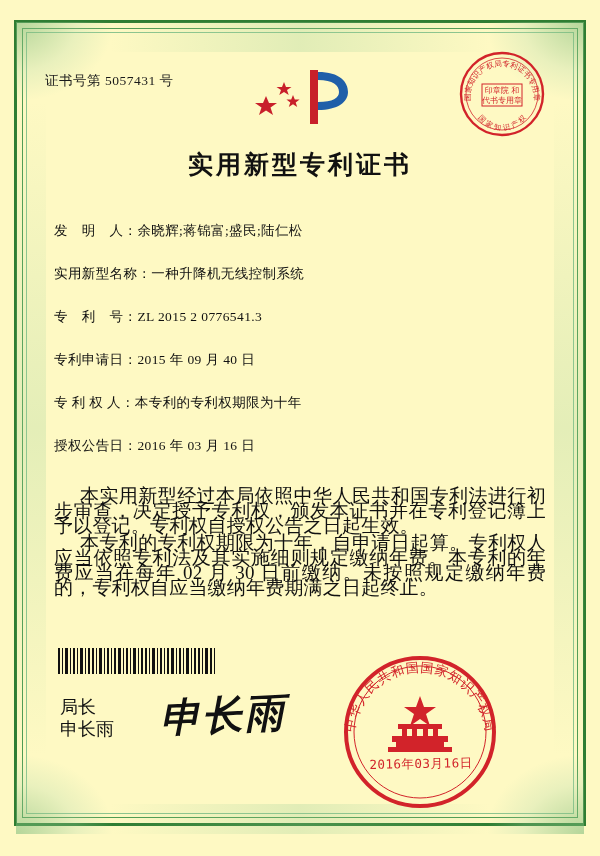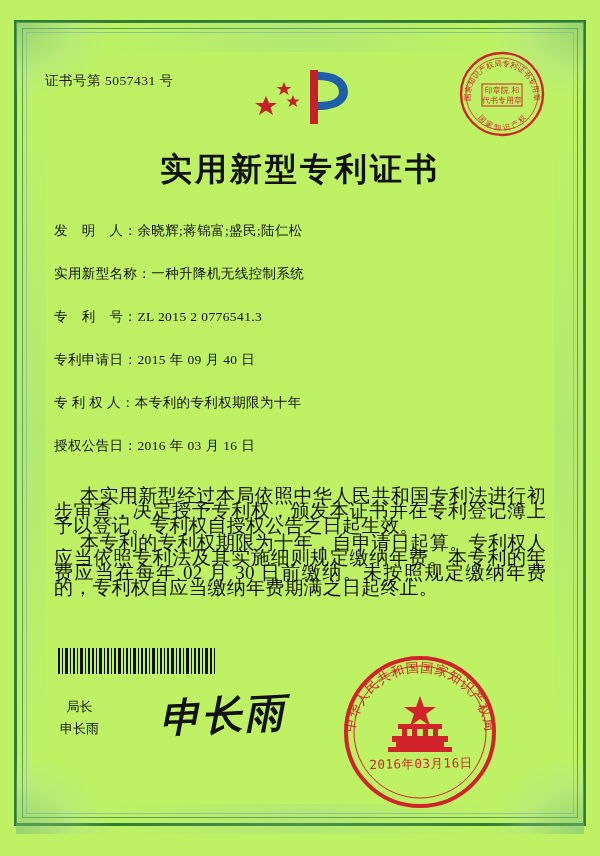--- a/index.html
+++ b/index.html
@@ -10,21 +10,21 @@
   body {
     width: 600px;
     height: 856px;
     font-family: "Liberation Serif", serif;
     overflow: hidden;
   }
   #page {
     position: relative;
     width: 600px;
     height: 856px;
-    background: #bef264;
+    background: #fef9c3;
   }
   
   .frame-outer {
     position: absolute;
     left: 14px;
     top: 20px;
     width: 572px;
     height: 806px;
     border: 3px solid #2f7d32;
     box-sizing: border-box;
@@ -115,21 +115,21 @@
     height: 92px;
   }
   .seal-top svg { display: block; }
 
   .title {
     position: absolute;
     left: 0;
     top: 100px;
     width: 520px;
     text-align: center;
-    font-size: 32px;
+    font-size: 25px;
     font-weight: bold;
     letter-spacing: 3px;
     color: #111;
     font-family: "DejaVu Serif", "Liberation Serif", serif;
   }
 
   .fields {
     position: absolute;
     left: 14px;
     top: 174px;
@@ -174,24 +174,23 @@
     top: 0;
     height: 26px;
     background: #111;
   }
 
   
   .director {
     position: absolute;
     left: 20px;
     top: 648px;
-    font-size: 13px;
+    font-size: 18px;
     line-height: 22px;
     color: #111;
-    text-align: center;
   }
   .signature {
     position: absolute;
     left: 120px;
     top: 640px;
     font-size: 40px;
     font-family: "DejaVu Serif", "Liberation Serif", serif;
     color: #111;
     letter-spacing: 2px;
     transform: rotate(-3deg);

